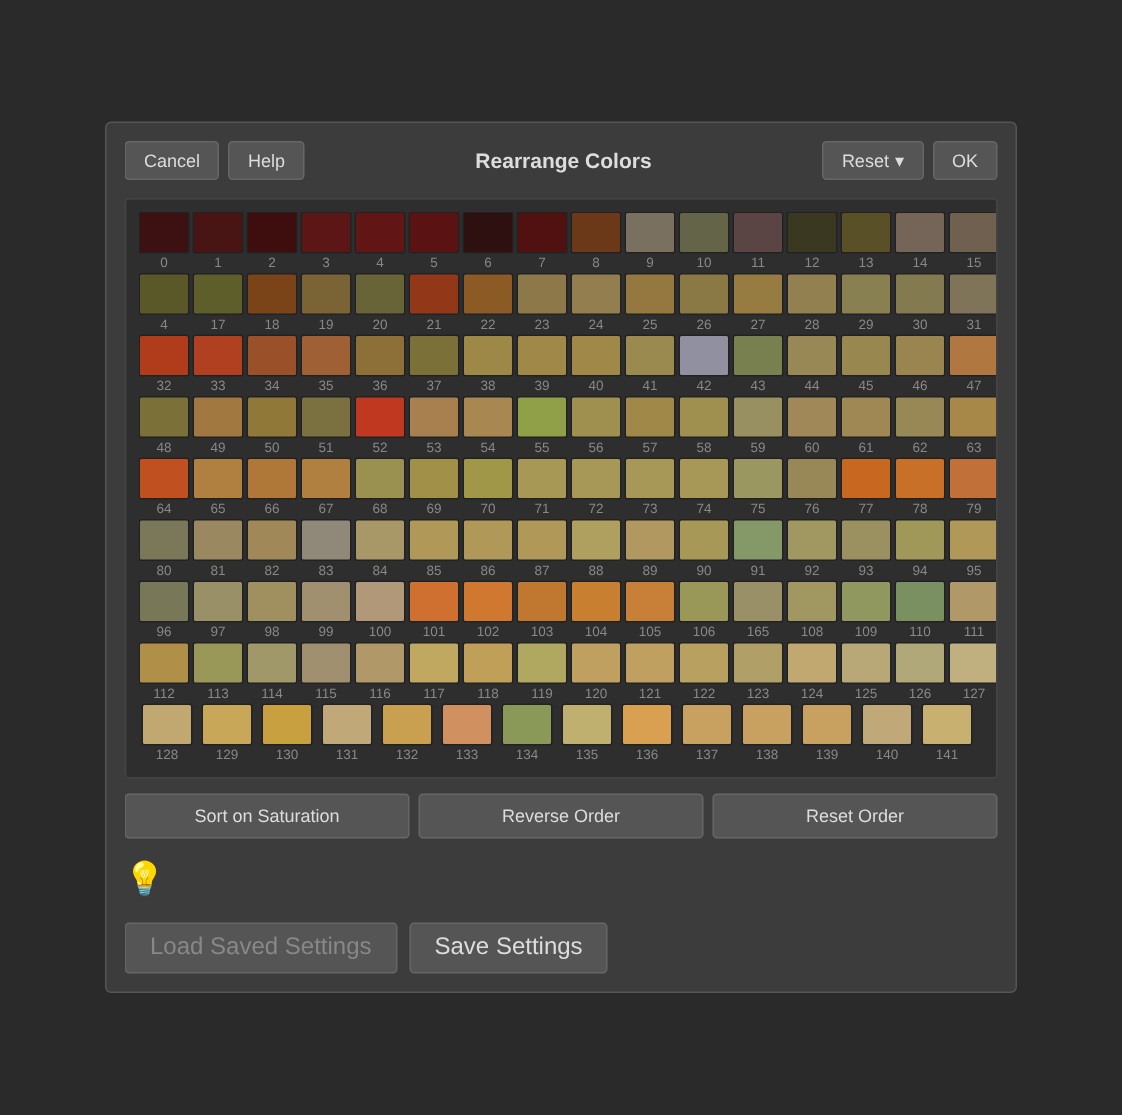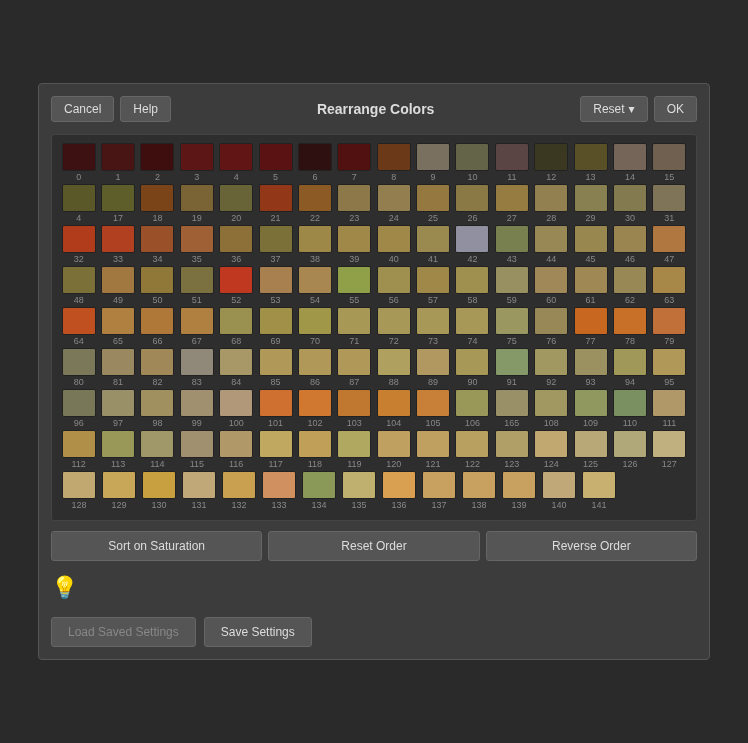--- a/index.html
+++ b/index.html
@@ -11,21 +11,21 @@
       width: 748px;
       height: 743px;
       display: flex;
       align-items: center;
       justify-content: center;
     }
     .dialog {
       background: #3c3c3c;
       border: 1px solid #555;
       border-radius: 4px;
-      width: 672px;
+      width: 608px;
       padding: 12px;
     }
     .header {
       display: flex;
       align-items: center;
       justify-content: space-between;
       margin-bottom: 12px;
     }
     .header-left { display: flex; gap: 6px; }
     .header-center { font-size: 14px; font-weight: bold; color: #ddd; }
@@ -112,21 +112,21 @@
       display: flex;
       gap: 8px;
     }
     .bottom-btn {
       background: #555;
       border: 1px solid #666;
       border-radius: 3px;
       color: #ddd;
       padding: 7px 16px;
       cursor: pointer;
-      font-size: 12px;
+      font-size: 16px;
     }
     .bottom-btn.disabled {
       color: #888;
       cursor: default;
     }
   </style>
 </head>
 <body>
 
 <div class="dialog">
@@ -732,22 +732,22 @@
           <div class="color-cell">
             <div class="color-swatch" draggable="true" style="background-color: rgb(200, 176, 112);"></div>
             <div class="color-index">141</div>
           </div>
         </div>
       </div>
   </div>
 
   <div class="action-buttons">
     <button class="action-btn">Sort on Saturation</button>
+    <button class="action-btn">Reverse Order</button>
     <button class="action-btn">Reset Order</button>
-    <button class="action-btn">Reverse Order</button>
   </div>
 
   <div class="info-section">
     <div class="lightbulb-icon">💡</div>
   </div>
 
   <div class="bottom-buttons">
     <button class="bottom-btn disabled">Load Saved Settings</button>
     <button class="bottom-btn">Save Settings</button>
   </div>

